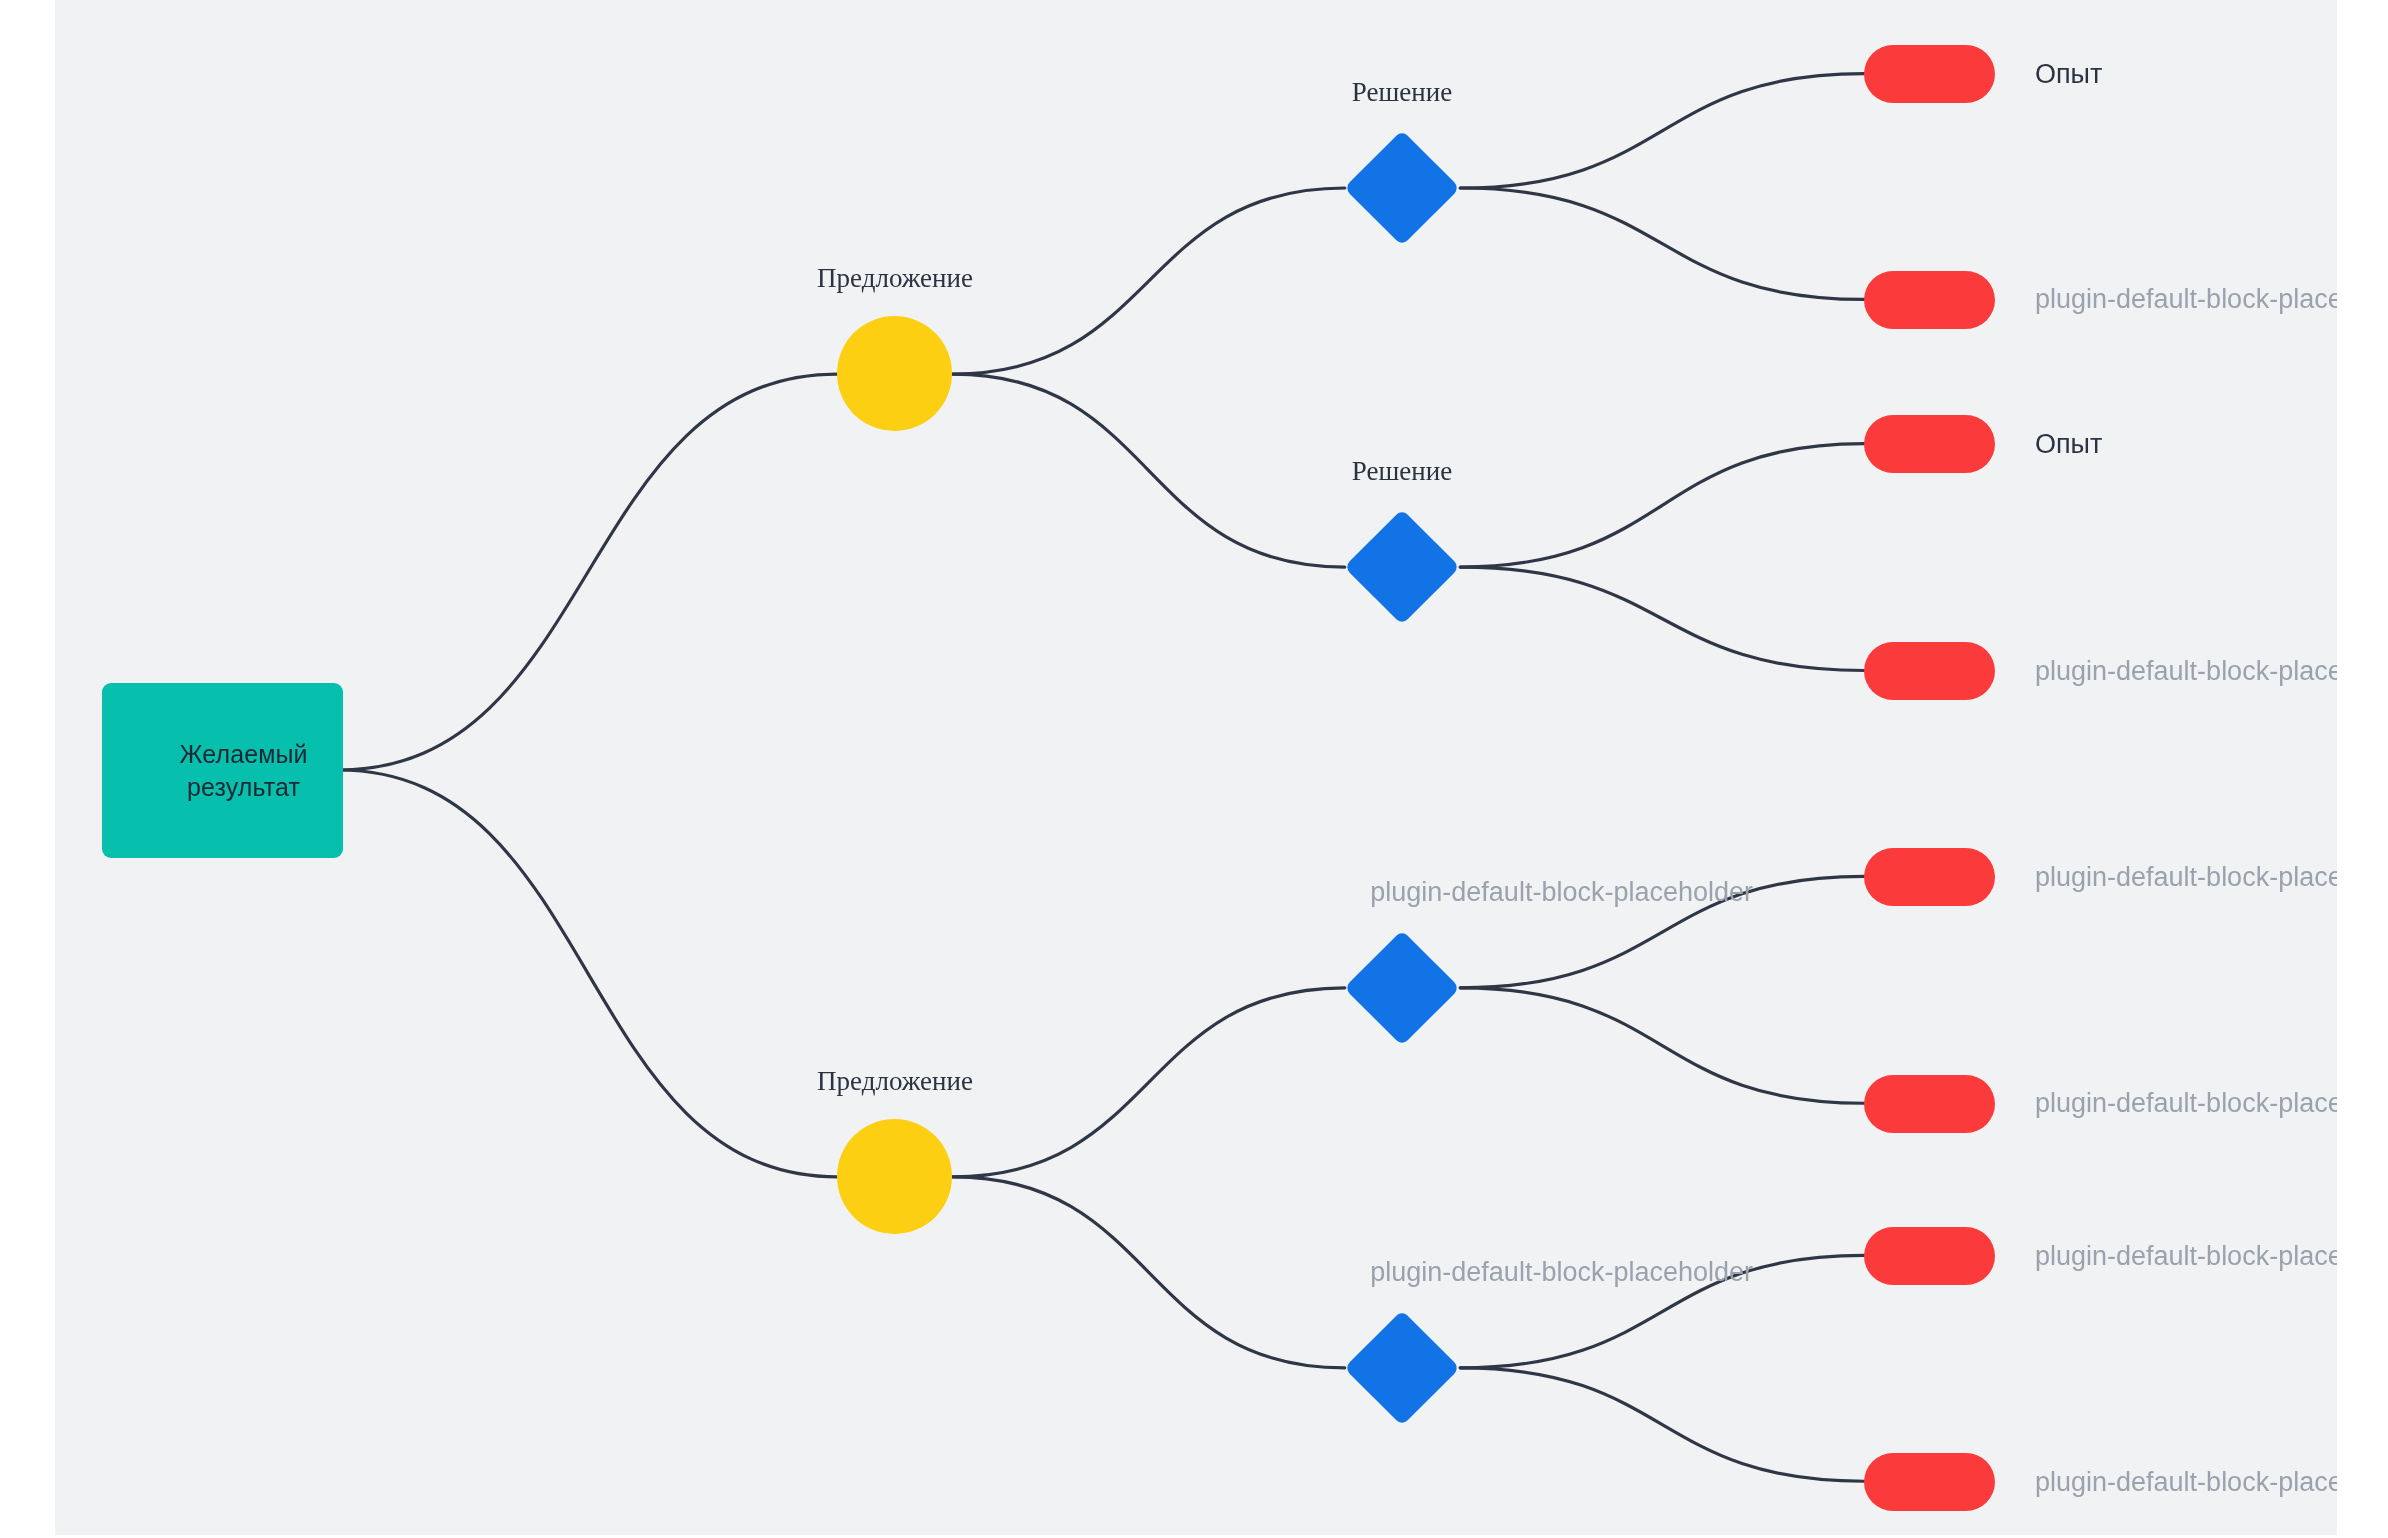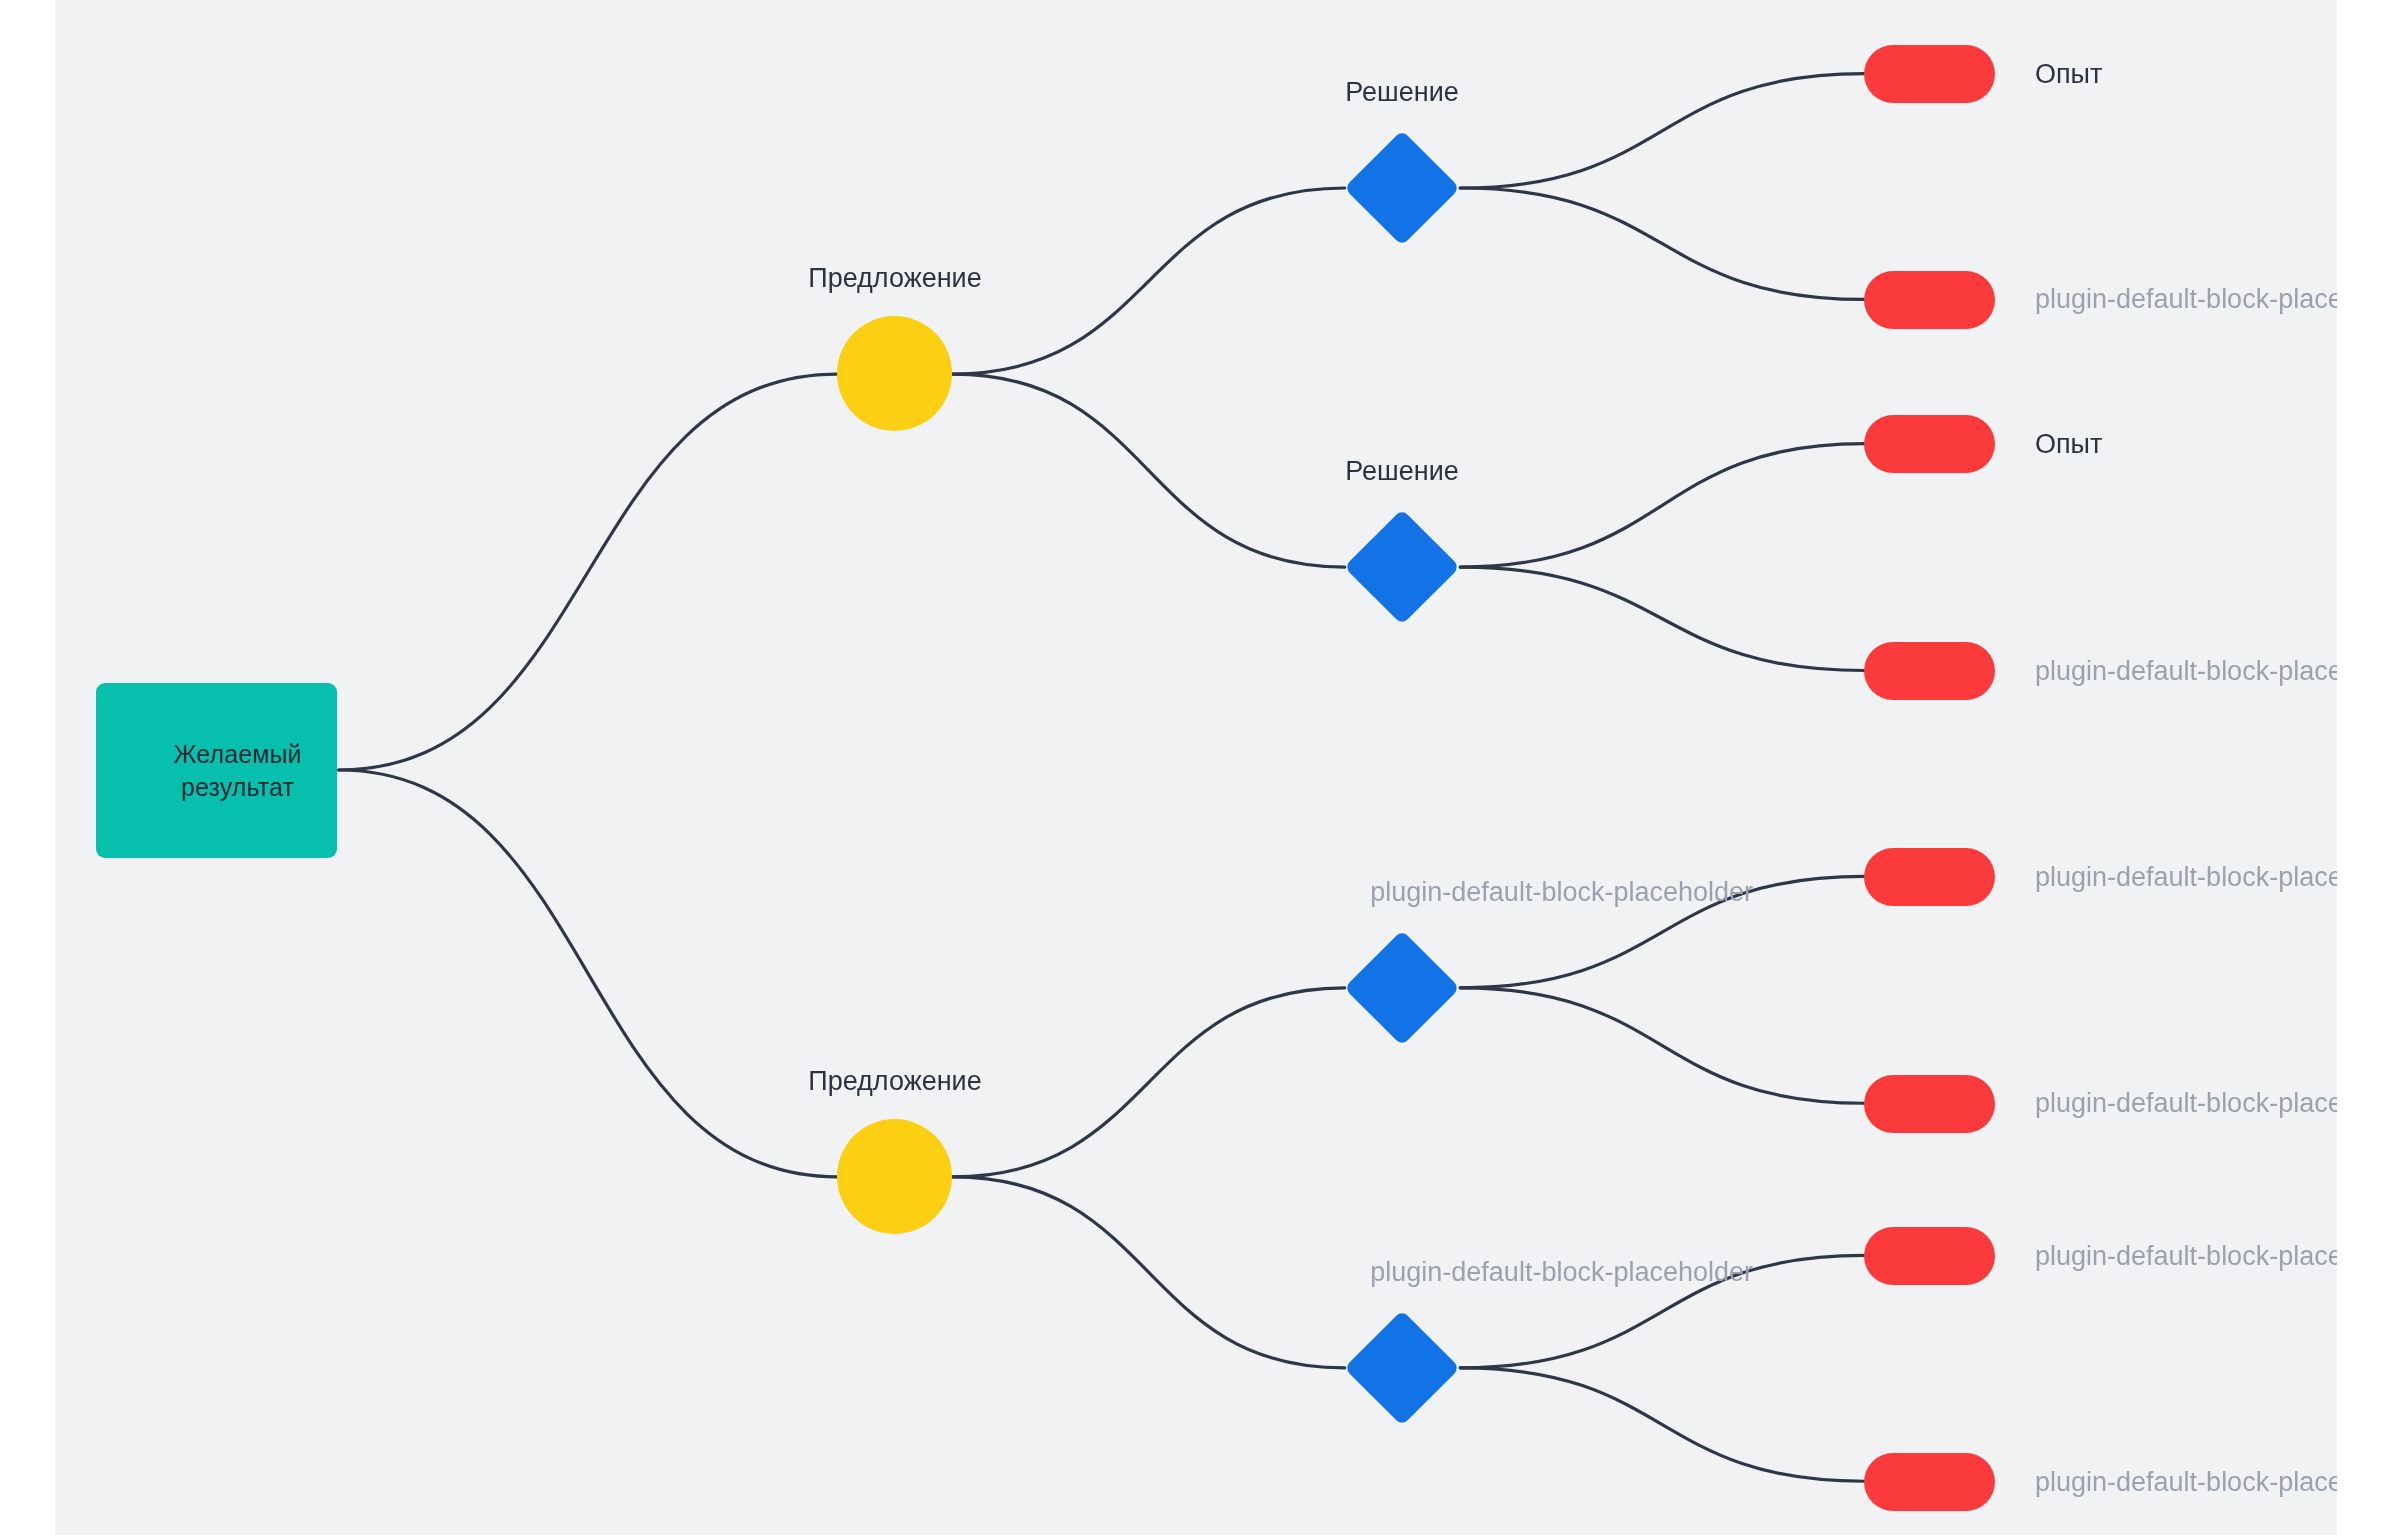--- a/index.html
+++ b/index.html
@@ -77,20 +77,21 @@
     font-size: 27px;
     line-height: 1;
     color: #2c3340;
   }
   .label-placeholder {
     color: #9aa2ae;
   }
   .label-above {
     
     transform: translateX(-50%);
+    font-family: Liberation Serif, serif;
   }
   .label-above-right {
     
     transform: translateX(-100%);
   }
   .label-right {
     transform: translateY(-50%);
     margin-left: 18px;
   }
 </style>
@@ -110,21 +111,21 @@
         <path d="M 1412 189 C 1623.12 189, 1606.88 74, 1818 74" fill="none" stroke="#2f3747" stroke-width="3.2" stroke-linecap="round"></path>
         <path d="M 1412 189 C 1623.12 189, 1606.88 301, 1818 301" fill="none" stroke="#2f3747" stroke-width="3.2" stroke-linecap="round"></path>
         <path d="M 1412 570 C 1623.12 570, 1606.88 446, 1818 446" fill="none" stroke="#2f3747" stroke-width="3.2" stroke-linecap="round"></path>
         <path d="M 1412 570 C 1623.12 570, 1606.88 674, 1818 674" fill="none" stroke="#2f3747" stroke-width="3.2" stroke-linecap="round"></path>
         <path d="M 1412 993 C 1623.12 993, 1606.88 881, 1818 881" fill="none" stroke="#2f3747" stroke-width="3.2" stroke-linecap="round"></path>
         <path d="M 1412 993 C 1623.12 993, 1606.88 1109, 1818 1109" fill="none" stroke="#2f3747" stroke-width="3.2" stroke-linecap="round"></path>
         <path d="M 1412 1375 C 1623.12 1375, 1606.88 1262, 1818 1262" fill="none" stroke="#2f3747" stroke-width="3.2" stroke-linecap="round"></path>
         <path d="M 1412 1375 C 1623.12 1375, 1606.88 1489, 1818 1489" fill="none" stroke="#2f3747" stroke-width="3.2" stroke-linecap="round"></path>
       </svg>
 
-    <div class="node node-root" id="n-root" style="left: 41px; top: 683px; width: 241px; height: 175px; padding-left: 42px;">
+    <div class="node node-root" id="n-root" style="left: 47px; top: 683px; width: 241px; height: 175px; padding-left: 42px;">
       <span style="display:block;">
         <span>Желаемый</span><br>
         <span>результат</span>
       </span>
     </div>
 
     <div class="node node-circle" id="n-branch_top" style="left: 782px; top: 316px; width: 115px; height: 115px;"></div>
     <div class="label label-above" id="l-branch_top" style="left: 840px; top: 265px;">Предложение</div>
 
     <div class="node node-circle" id="n-branch_bottom" style="left: 782px; top: 1119px; width: 115px; height: 115px;"></div>

